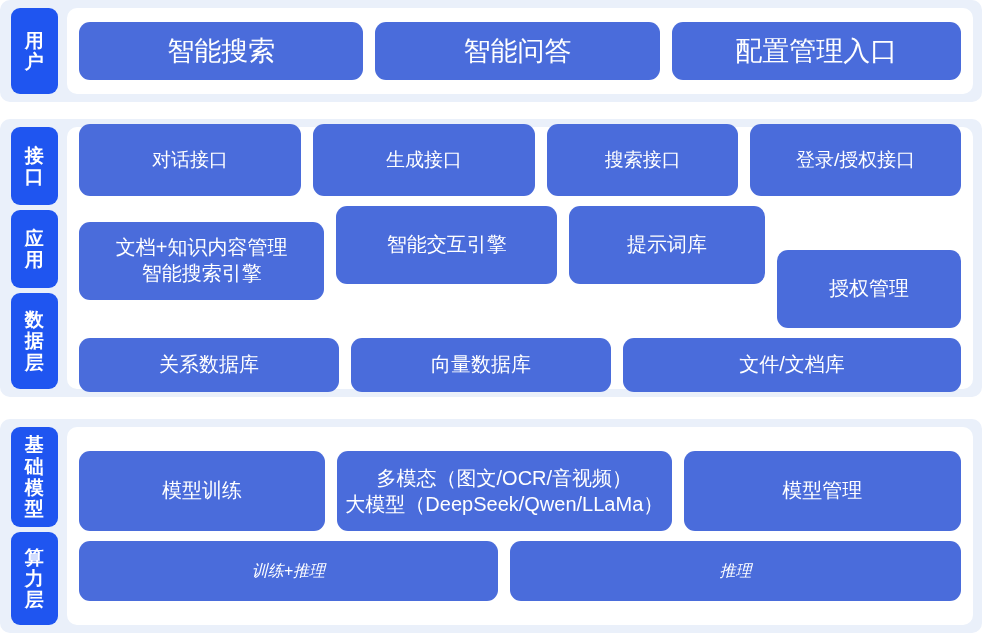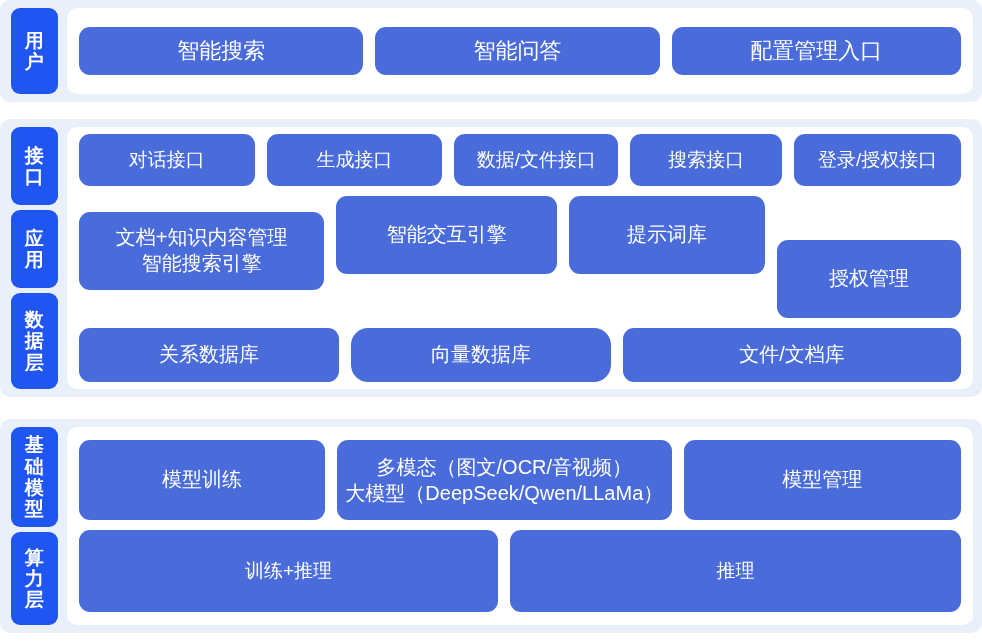--- a/index.html
+++ b/index.html
@@ -79,47 +79,47 @@
     color: #ffffff;
     display: flex;
     align-items: center;
     justify-content: center;
     text-align: center;
     font-size: 20px;
     line-height: 1.28;
     padding: 4px 8px;
     white-space: pre-line;
   }
-  .row-users .box { height: 48px; font-size: 22px; }
-  .row-api   .box { height: 52px; font-size: 19px; }
+  .row-users .box { height: 58px; font-size: 27px; }
+  .row-api   .box { height: 72px; font-size: 19px; }
   .row-app   .box { height: 78px; font-size: 20px; }
   .row-data  .box { height: 54px; font-size: 20px; }
   .row-fm    .box { height: 80px; font-size: 20px; }
-  .row-comp  .box { height: 82px; font-size: 19px; }
+  .row-comp  .box { height: 60px; font-size: 16px; font-style: italic; }
 
   .box-multimodal { font-size: 18px; line-height: 1.3; }
 
   
   .w-search   { flex: 1.03; }
   .w-qa       { flex: 1.03; }
   .w-config   { flex: 1.05; }
 
   .w-dialog   { flex: 1.08; }
   .w-gen      { flex: 1.08; }
   .w-datafile { flex: 1.0; }
   .w-searchapi{ flex: 0.92; }
   .w-auth     { flex: 1.02; }
 
   .w-doc      { flex: 1.12; margin-top: 16px; }
   .w-engine   { flex: 1.0; }
   .w-prompt   { flex: 0.88; }
   .w-authmgr  { flex: 0.82; margin-top: 44px; }
 
   .w-rel      { flex: 1.0; }
-  .w-vec      { flex: 1.0; border-radius: 17px; }
+  .w-vec      { flex: 1.0; }
   .w-file     { flex: 1.32; }
 
   .w-mm       { flex: 1.22; }
   .w-train    { flex: 0.88; }
   .w-modelmgr { flex: 1.0; }
 
   .w-trainrea { flex: 1.0; }
   .w-reason   { flex: 1.08; }
 </style>
 </head>
@@ -167,21 +167,20 @@
             <span>据</span>
             <span>层</span>
           </span>
       </div>
     </div>
     <div class="panel">
 
       <div class="row row-api">
         <div class="box w-dialog">对话接口</div>
         <div class="box w-gen">生成接口</div>
-        <div class="box w-datafile">数据/文件接口</div>
         <div class="box w-searchapi">搜索接口</div>
         <div class="box w-auth">登录/授权接口</div>
       </div>
 
       <div class="row row-app">
         <div class="box w-doc">文档+知识内容管理
 智能搜索引擎</div>
         <div class="box w-engine">智能交互引擎</div>
         <div class="box w-prompt">提示词库</div>
         <div class="box w-authmgr">授权管理</div>

